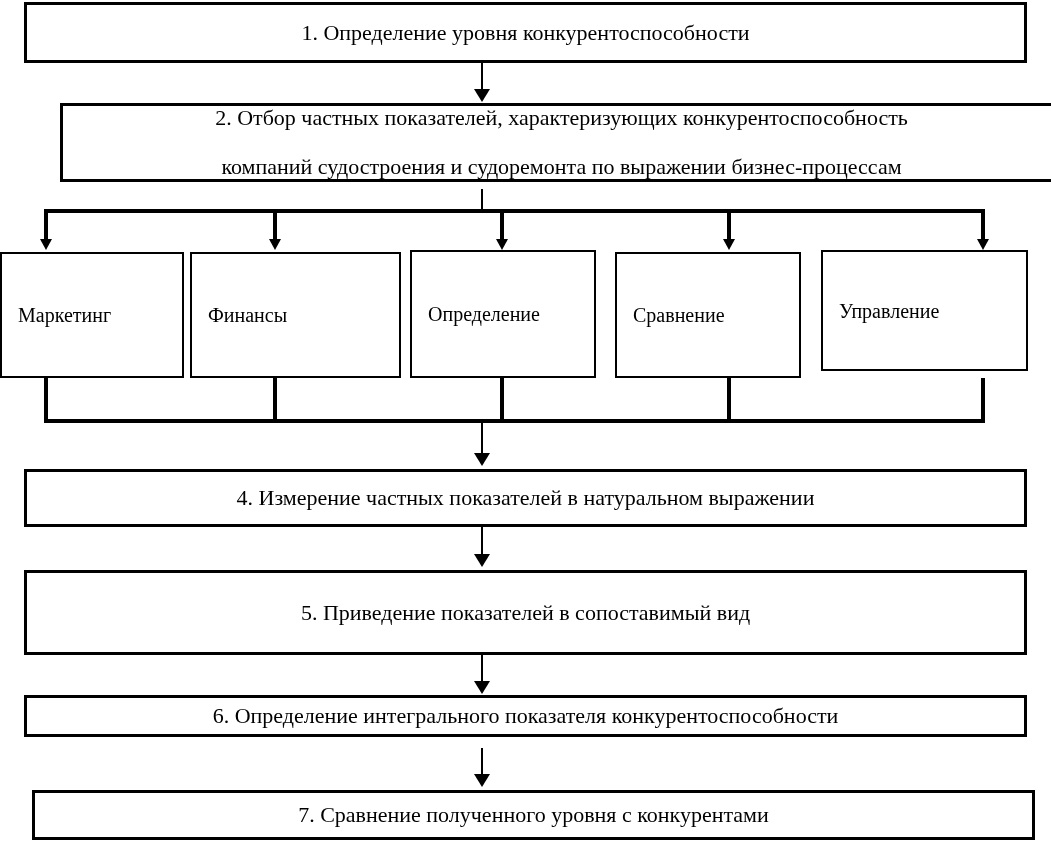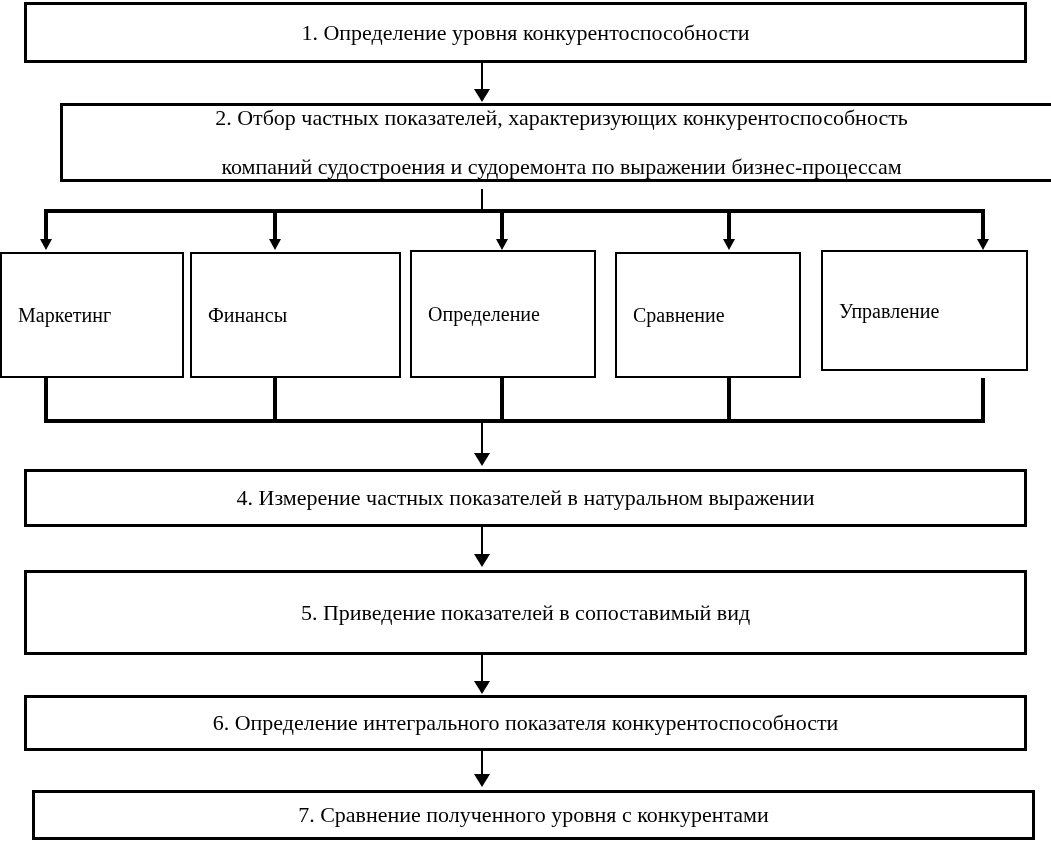--- a/index.html
+++ b/index.html
@@ -151,21 +151,21 @@
   <div class="vline" style="left:481px; top:522px; width:2px; height:34px;"></div>
   <div class="arrowhead" style="left:474px; top:554px;"></div>
 
   <div class="box stage" style="top:570px; height:85px;">
     <span class="box-text">5. Приведение показателей в сопоставимый вид</span>
   </div>
 
   <div class="vline" style="left:481px; top:655px; width:2px; height:28px;"></div>
   <div class="arrowhead" style="left:474px; top:681px;"></div>
 
-  <div class="box stage" style="top:695px; height:56px;">
+  <div class="box stage" style="top:695px; height:42px;">
     <span class="box-text">6. Определение интегрального показателя конкурентоспособности</span>
   </div>
 
   <div class="vline" style="left:481px; top:748px; width:2px; height:28px;"></div>
   <div class="arrowhead" style="left:474px; top:774px;"></div>
 
   <div class="box stage" style="top:790px; height:50px;margin-left:8px;">
     <span class="box-text">7. Сравнение полученного уровня с конкурентами</span>
   </div>
 

